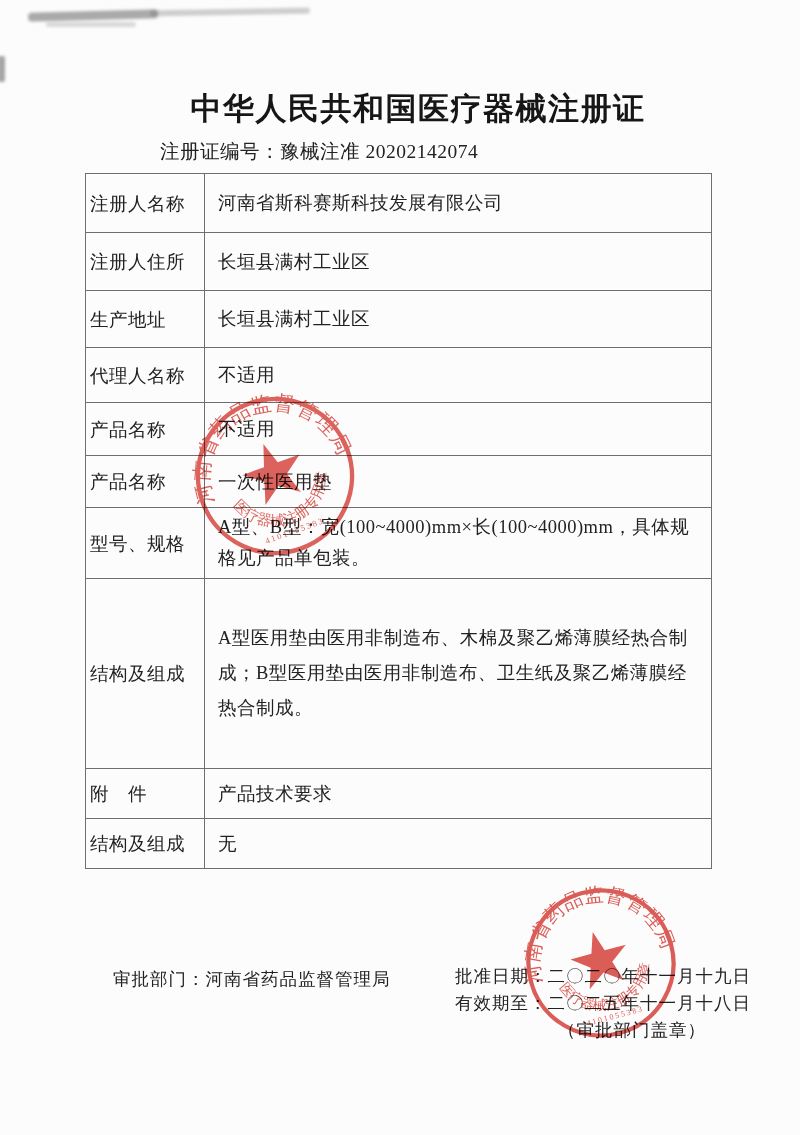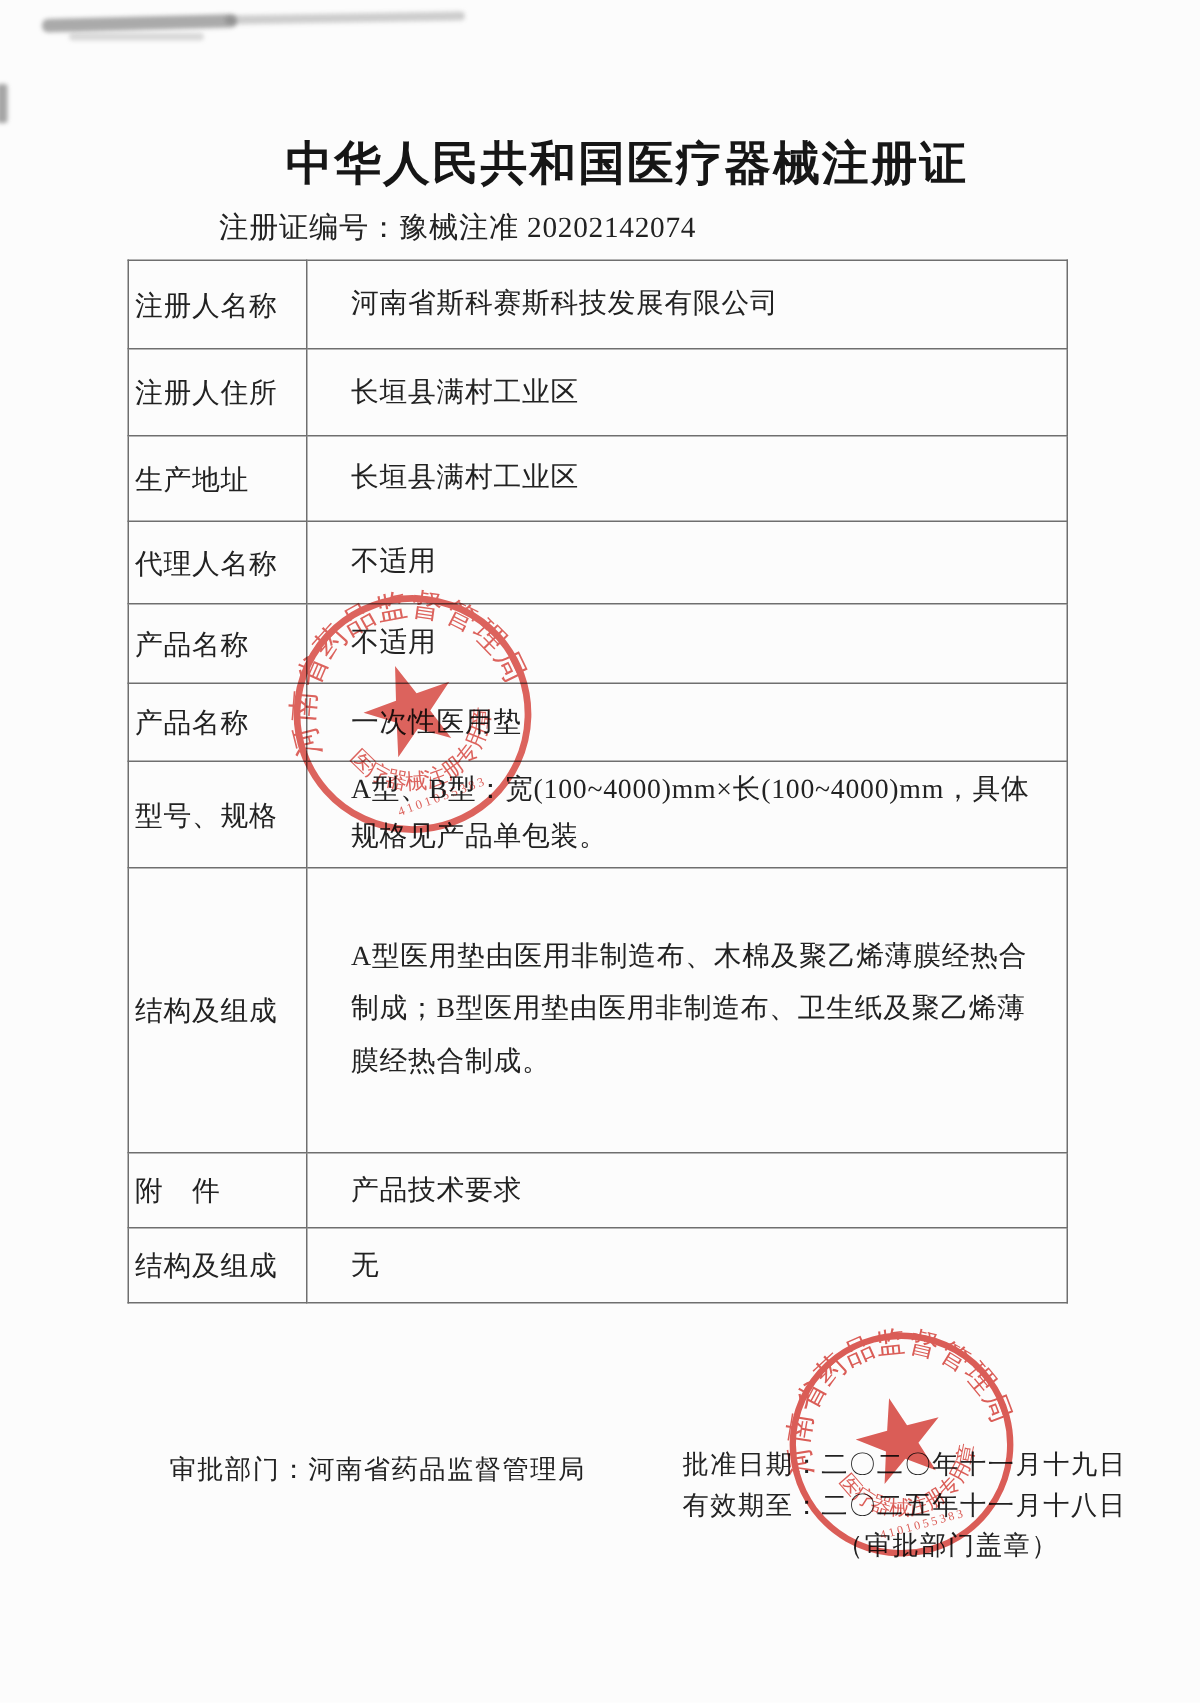--- a/index.html
+++ b/index.html
@@ -17,35 +17,35 @@
   .smudge.b{left:150px;top:9px;width:160px;height:6px;background:rgba(95,95,95,.30);transform:rotate(-1deg);}
   .smudge.c{left:46px;top:22px;width:90px;height:5px;background:rgba(110,110,110,.25);}
   .smudge.d{left:-2px;top:56px;width:7px;height:26px;background:rgba(60,60,60,.45);border-radius:2px;}
 
   .title{
     position:absolute;left:0;top:88px;width:100%;
     text-align:center;font-size:31px;font-weight:bold;
     letter-spacing:1.5px;color:#161616;margin:0;padding-left:18px;
   }
   .cert-no{
-    position:absolute;left:146px;top:138px;
+    position:absolute;left:160px;top:138px;
     font-size:19.5px;letter-spacing:.5px;color:#222;font-family:Liberation Serif, serif;
   }
 
   table.cert-table{
     position:absolute;left:85px;top:173px;width:627px;
     border-collapse:collapse;table-layout:fixed;
   }
   .cert-table th,.cert-table td{
     border:1px solid #6f6f6f;
     font-weight:normal;font-size:18.5px;color:#222;
     letter-spacing:.5px;
   }
   .cert-table th{width:110px;text-align:left;padding:0 4px;}
-  .cert-table td{padding:4px 12px 4px 29px;text-align:left;line-height:34px;word-break:break-all;}
+  .cert-table td{padding:4px 12px 4px 13px;text-align:left;line-height:34px;word-break:break-all;}
   tr.r0{height:59px} tr.r1{height:58px} tr.r2{height:57px}
   tr.r3{height:55px} tr.r4{height:53px} tr.r5{height:52px}
   tr.r6{height:68px} tr.r7{height:190px} tr.r8{height:52px}
   tr.r9{height:50px} tr.r10{height:50px} tr.r11{height:46px}
   tr.r6 td{line-height:31px;}
   tr.r7 td{line-height:35px;}
 
   .footer-dept{position:absolute;left:113px;top:967px;font-size:17.5px;letter-spacing:1px;color:#222;}
   .footer-dates{position:absolute;left:455px;top:963px;font-size:17.5px;letter-spacing:1px;color:#222;line-height:27px;}
   .seal-note{padding-left:103px;}

